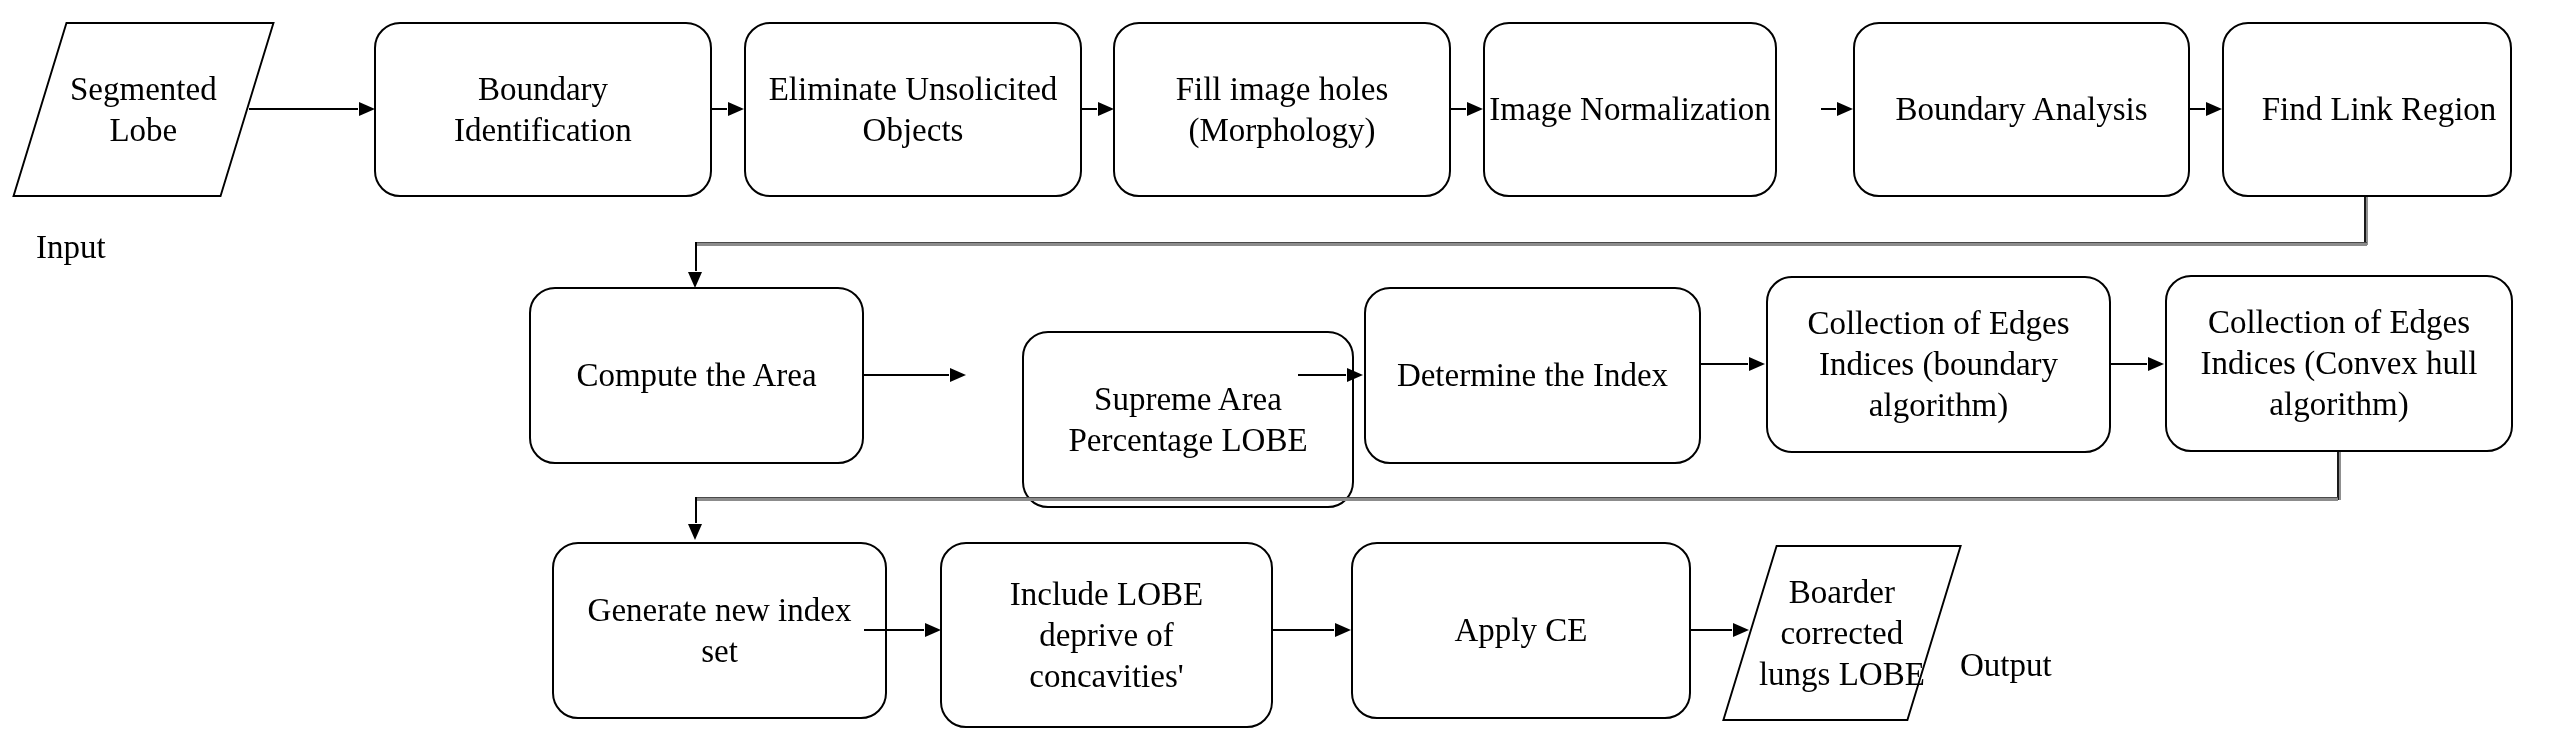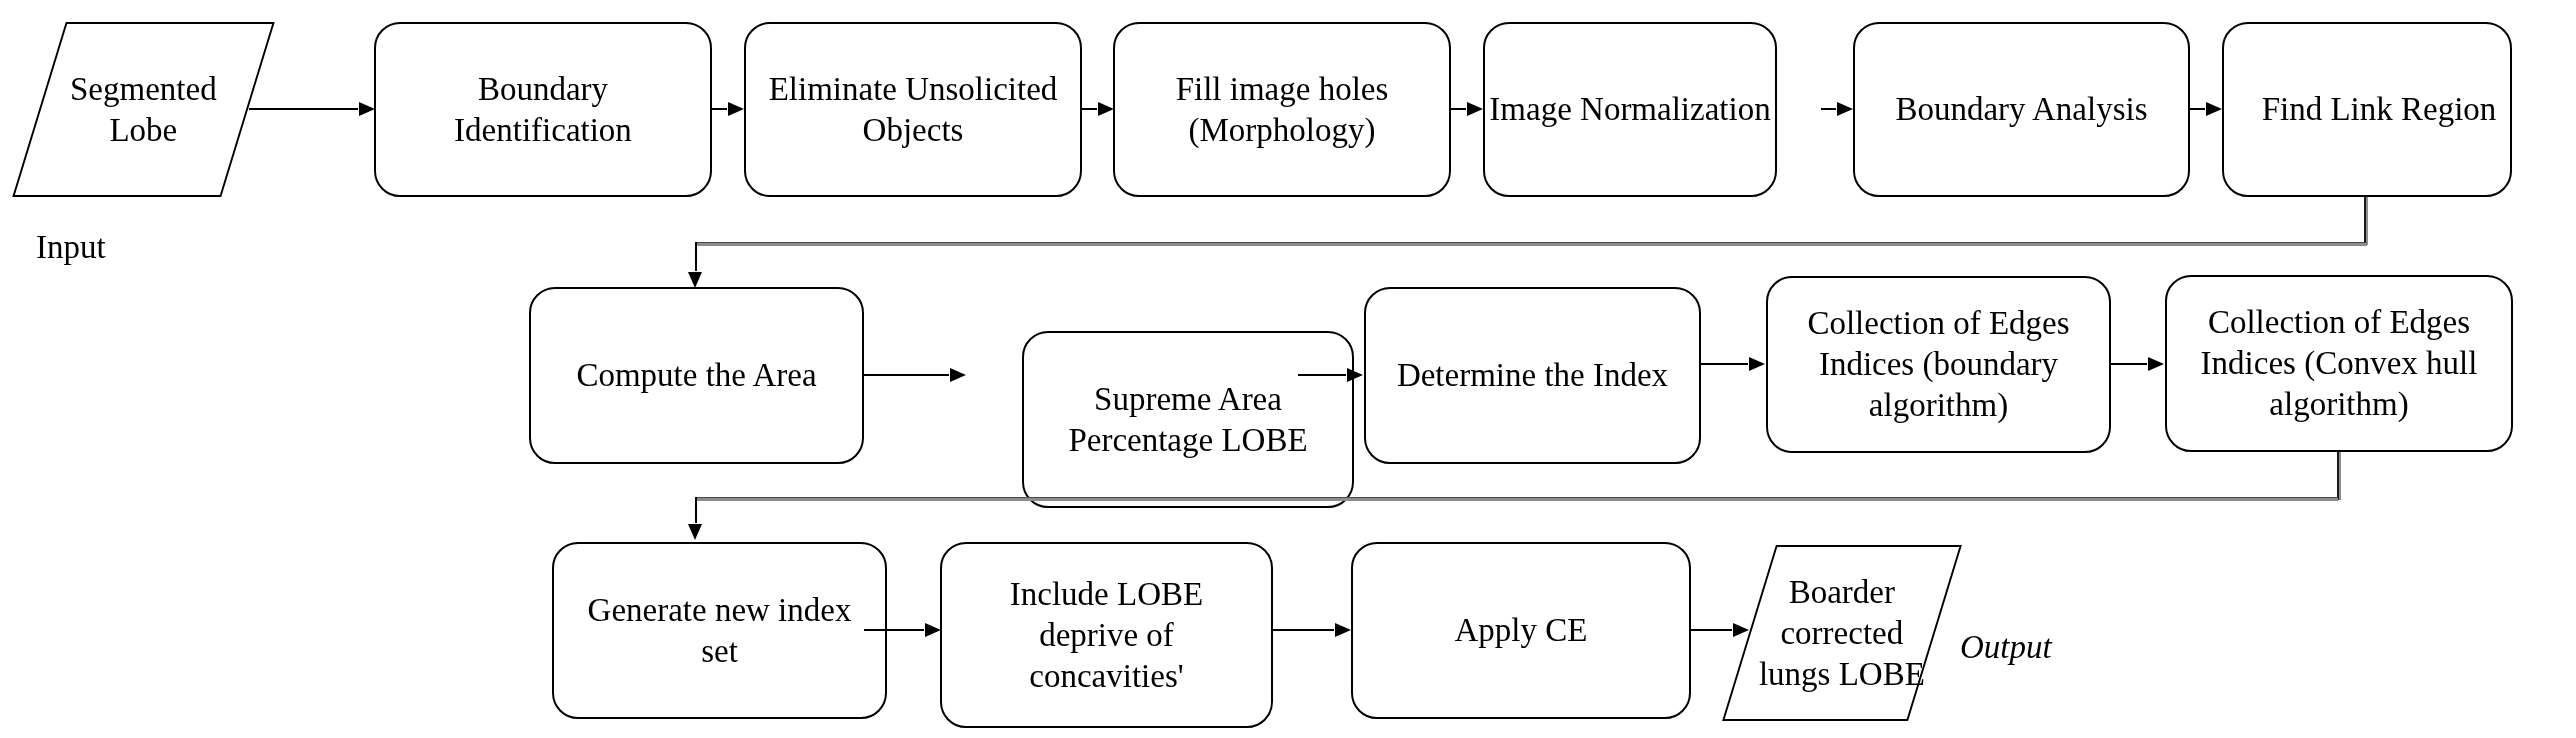--- a/index.html
+++ b/index.html
@@ -207,16 +207,16 @@
   </div>
 
   <div class="harrow" style="left:1691px;top:629px;width:41px;"></div>
 
   <div class="para" style="left:1749px;top:545px;width:186px;height:176px;transform:skewX(-17deg);">
     <span class="unskew" style="transform:skewX(17deg);width:200px;">Boarder
 corrected
 lungs LOBE</span>
   </div>
 
-  <div class="io-label" style="left:1960px;top:630px;font-style:italic;">Output</div>
+  <div class="io-label" style="left:1960px;top:648px;">Output</div>
 
 </div>
 
 
 </body></html>

